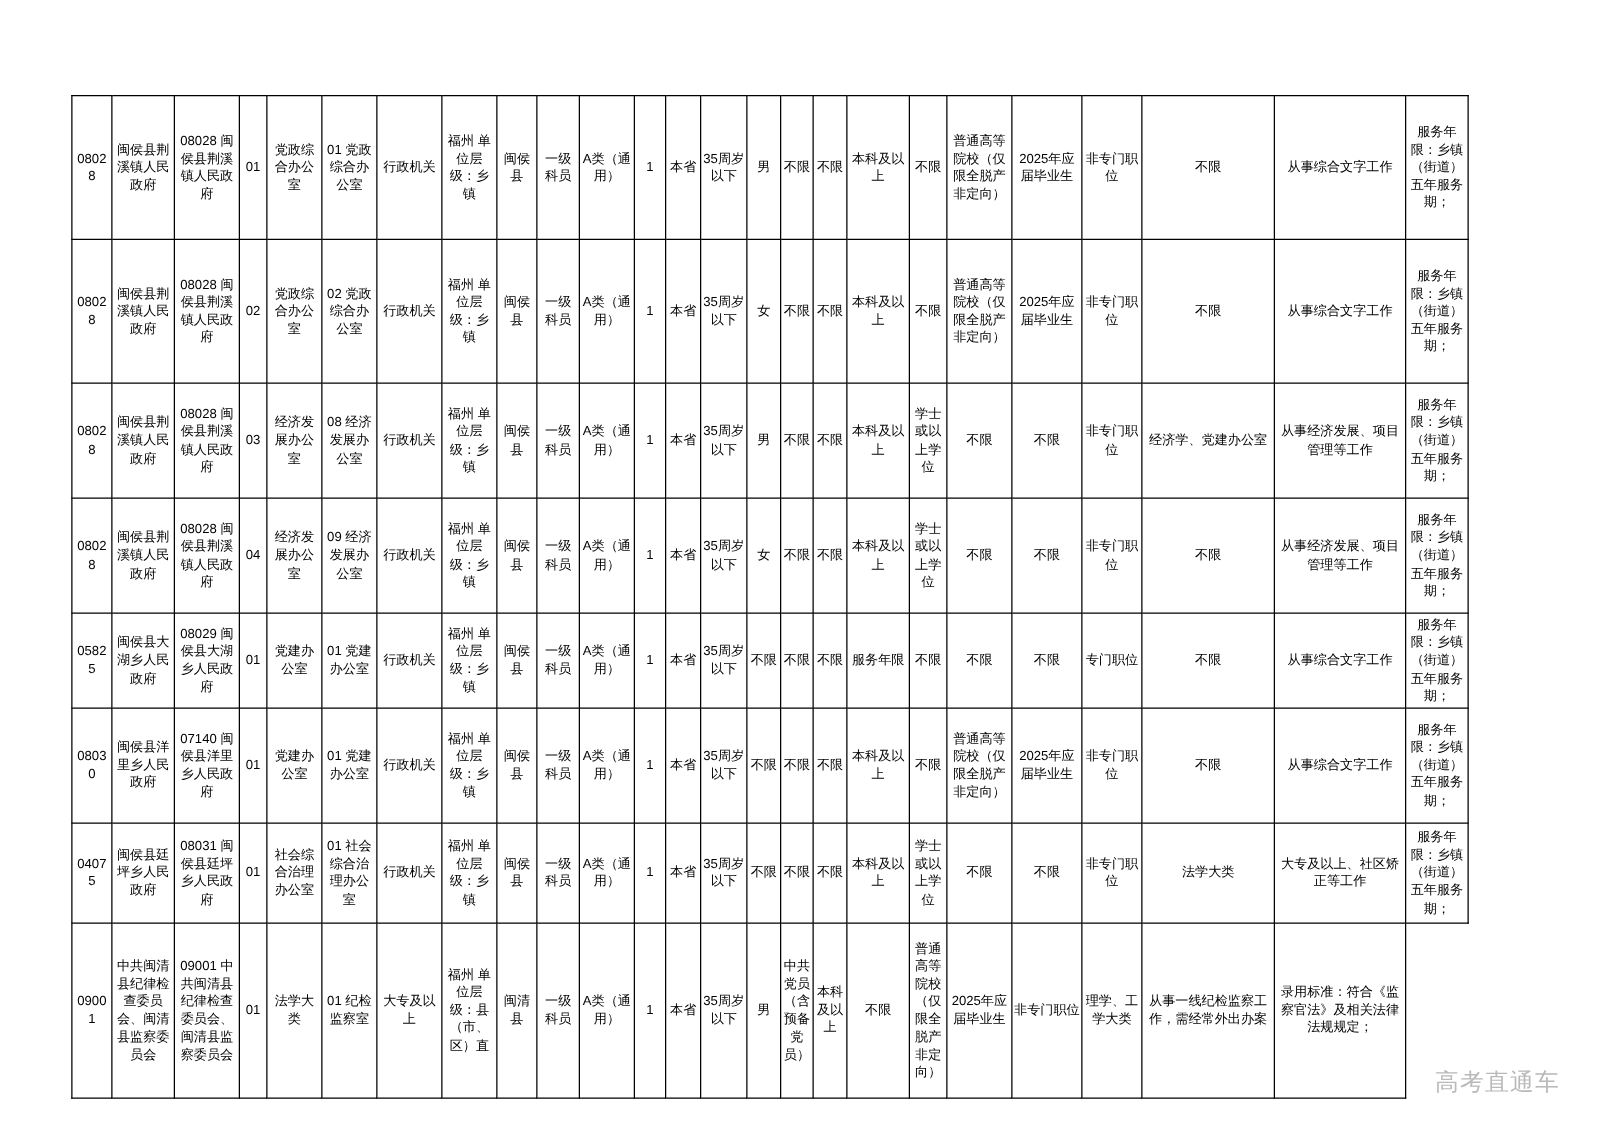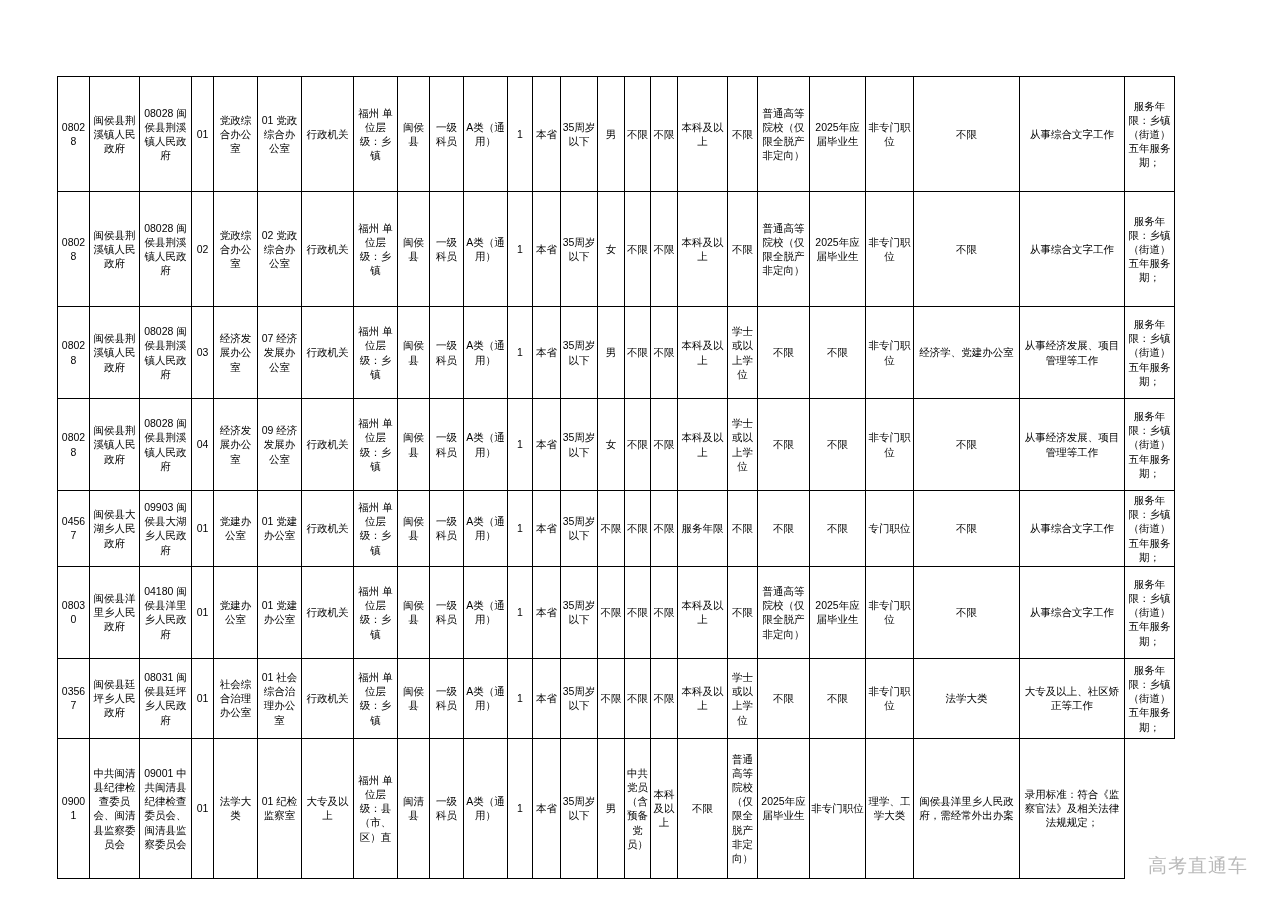--- a/index.html
+++ b/index.html
@@ -133,21 +133,21 @@
           <td>不限</td>
           <td>从事综合文字工作</td>
           <td>服务年限：乡镇（街道）五年服务期；</td>
         </tr>
         <tr style="height: 92px;">
           <td>08028</td>
           <td>闽侯县荆溪镇人民政府</td>
           <td>08028 闽侯县荆溪镇人民政府</td>
           <td>03</td>
           <td>经济发展办公室</td>
-          <td>07 经济发展办公室</td>
+          <td>08 经济发展办公室</td>
           <td>行政机关</td>
           <td>福州 单位层级：乡镇</td>
           <td>闽侯县</td>
           <td>一级科员</td>
           <td>A类（通用）</td>
           <td>1</td>
           <td>本省</td>
           <td>35周岁以下</td>
           <td>男</td>
           <td>不限</td>
@@ -182,23 +182,23 @@
           <td>本科及以上</td>
           <td>学士或以上学位</td>
           <td>不限</td>
           <td>不限</td>
           <td>非专门职位</td>
           <td>不限</td>
           <td>从事经济发展、项目管理等工作</td>
           <td>服务年限：乡镇（街道）五年服务期；</td>
         </tr>
         <tr style="height: 60px;">
-          <td>04567</td>
+          <td>05825</td>
           <td>闽侯县大湖乡人民政府</td>
-          <td>09903 闽侯县大湖乡人民政府</td>
+          <td>08029 闽侯县大湖乡人民政府</td>
           <td>01</td>
           <td>党建办公室</td>
           <td>01 党建办公室</td>
           <td>行政机关</td>
           <td>福州 单位层级：乡镇</td>
           <td>闽侯县</td>
           <td>一级科员</td>
           <td>A类（通用）</td>
           <td>1</td>
           <td>本省</td>
@@ -211,21 +211,21 @@
           <td>不限</td>
           <td>不限</td>
           <td>专门职位</td>
           <td>不限</td>
           <td>从事综合文字工作</td>
           <td>服务年限：乡镇（街道）五年服务期；</td>
         </tr>
         <tr style="height: 92px;">
           <td>08030</td>
           <td>闽侯县洋里乡人民政府</td>
-          <td>04180 闽侯县洋里乡人民政府</td>
+          <td>07140 闽侯县洋里乡人民政府</td>
           <td>01</td>
           <td>党建办公室</td>
           <td>01 党建办公室</td>
           <td>行政机关</td>
           <td>福州 单位层级：乡镇</td>
           <td>闽侯县</td>
           <td>一级科员</td>
           <td>A类（通用）</td>
           <td>1</td>
           <td>本省</td>
@@ -236,21 +236,21 @@
           <td>本科及以上</td>
           <td>不限</td>
           <td>普通高等院校（仅限全脱产非定向）</td>
           <td>2025年应届毕业生</td>
           <td>非专门职位</td>
           <td>不限</td>
           <td>从事综合文字工作</td>
           <td>服务年限：乡镇（街道）五年服务期；</td>
         </tr>
         <tr style="height: 80px;">
-          <td>03567</td>
+          <td>04075</td>
           <td>闽侯县廷坪乡人民政府</td>
           <td>08031 闽侯县廷坪乡人民政府</td>
           <td>01</td>
           <td>社会综合治理办公室</td>
           <td>01 社会综合治理办公室</td>
           <td>行政机关</td>
           <td>福州 单位层级：乡镇</td>
           <td>闽侯县</td>
           <td>一级科员</td>
           <td>A类（通用）</td>
@@ -285,21 +285,21 @@
           <td>本省</td>
           <td>35周岁以下</td>
           <td>男</td>
           <td>中共党员（含预备党员）</td>
           <td>本科及以上</td>
           <td>不限</td>
           <td>普通高等院校（仅限全脱产非定向）</td>
           <td>2025年应届毕业生</td>
           <td>非专门职位</td>
           <td>理学、工学大类</td>
-          <td>闽侯县洋里乡人民政府，需经常外出办案</td>
+          <td>从事一线纪检监察工作，需经常外出办案</td>
           <td>录用标准：符合《监察官法》及相关法律法规规定；</td>
         </tr>
       </tbody>
   </table>
 
   <div class="wm">高考直通车</div>
 
 </div>
 
 </body></html>

